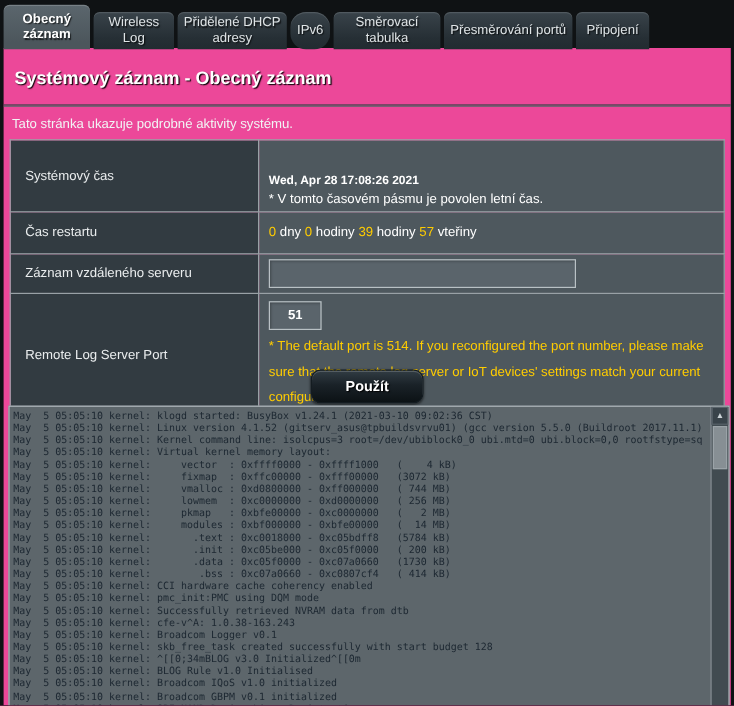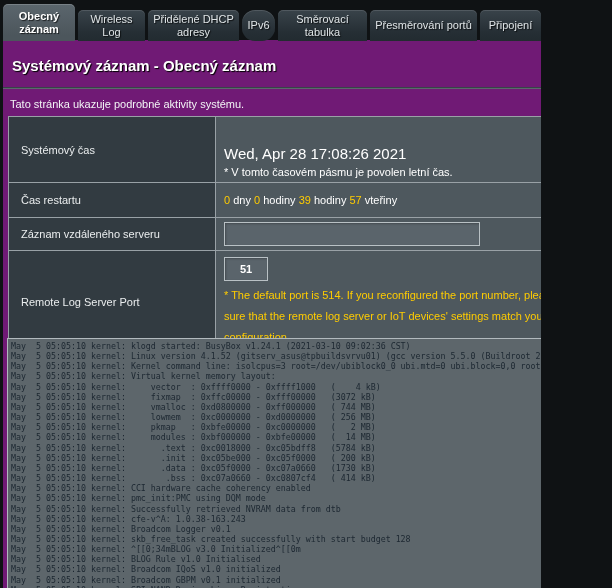--- a/index.html
+++ b/index.html
@@ -13,40 +13,40 @@
          height:31px; border-radius:5px 5px 0 0; cursor:pointer;
          background:linear-gradient(180deg,#39434a 0%,#262f35 70%,#222b30 100%);
          box-shadow:inset 0 1px 0 rgba(255,255,255,.12); }
   .tab .tlabel { color:#dfe4e6; font-size:11px; line-height:13px; padding:0 3px;
                  text-shadow:1px 1px 1px rgba(0,0,0,.7); }
   .tab.active { height:37px; background:linear-gradient(180deg,#5b666d 0%,#4c565c 85%);
                 box-shadow:inset 0 1px 0 rgba(255,255,255,.18); }
   .tab.active .tlabel { color:#ffffff; }
 
   
-  .panel { position:absolute; top:40px; left:3px; width:538px; height:548px;
-           background:#701a75; overflow:hidden; }
+  .panel { position:absolute; top:40px; left:3px; width:606px; height:548px;
+           background:#ec4899; overflow:hidden; }
   .page-title { position:absolute; top:17px; left:9px; color:#ffffff; font-size:15px;
                 font-weight:bold; text-shadow:1px 1px 1px #000; }
   .title-rule { position:absolute; top:47px; left:0; width:100%; height:2px;
                 border-top:1px solid #384248; border-bottom:1px solid #5d676d; }
   .page-desc { position:absolute; top:58px; left:7px; color:#f2f4f5; font-size:11px; }
 
   
   table.settings { position:absolute; top:76px; left:5px; width:596px;
                    border-collapse:collapse; table-layout:fixed; }
   table.settings th, table.settings td { border:1px solid #99a1a6; vertical-align:middle; }
   table.settings th { width:207px; background:#323b41; color:#eaedee; font-weight:normal;
                       font-size:11px; text-align:left; padding:4px 4px 4px 12px; }
   table.settings td { background:#4e585e; color:#ffffff; font-size:11px; padding:4px 8px; }
   .row-time  { height:44px; }
   .row-up    { height:35px; }
   .row-srv   { height:32px; }
   .row-port  { height:80px; }
-  .sys-time-value { font-weight:normal; font-size:15px; color:#fff; margin-bottom:4px;margin-top:24px; }
+  .sys-time-value { font-weight:bold; font-size:10px; color:#fff; margin-bottom:4px;margin-top:24px; }
   .sys-time-note { font-size:11px; color:#fff; }
   .uptime span.num { color:#ffcc00; }
   .uptime span.unit { color:#ffffff; }
   input.txt { background:#5a646b; border:1px solid #b9c1c5; color:#ffffff; font-size:11px;
               font-family:"Liberation Sans",sans-serif; padding:2px 15px; height:24px;
               box-shadow:inset 1px 1px 2px rgba(0,0,0,.25); }
   .srv-input { width:256px; }
   .port-input { width:44px; height:21px; font-weight:bold; margin:2px 0 4px; }
   .port-warning { color:#ffcc00; font-size:11px; line-height:21px; max-width:370px; }
 
@@ -132,20 +132,23 @@
       <tr class="row-port">
         <th>Remote Log Server Port</th>
         <td>
           <input type="text" class="txt port-input" value="514" style="">
           <div class="port-warning">* The default port is 514. If you reconfigured the port number, please make sure that the remote log server or IoT devices' settings match your current configuration.</div>
         </td>
       </tr>
     </tbody>
       </table>
 
+    <div class="apply-wrap">
+      <button class="apply-btn">Použít</button>
+    </div>
 
     <div class="logbox">
       <pre class="logtext">May  5 05:05:10 kernel: klogd started: BusyBox v1.24.1 (2021-03-10 09:02:36 CST)
 May  5 05:05:10 kernel: Linux version 4.1.52 (gitserv_asus@tpbuildsvrvu01) (gcc version 5.5.0 (Buildroot 2017.11.1)
 May  5 05:05:10 kernel: Kernel command line: isolcpus=3 root=/dev/ubiblock0_0 ubi.mtd=0 ubi.block=0,0 rootfstype=sq
 May  5 05:05:10 kernel: Virtual kernel memory layout:
 May  5 05:05:10 kernel:     vector  : 0xffff0000 - 0xffff1000   (    4 kB)
 May  5 05:05:10 kernel:     fixmap  : 0xffc00000 - 0xfff00000   (3072 kB)
 May  5 05:05:10 kernel:     vmalloc : 0xd0800000 - 0xff000000   ( 744 MB)
 May  5 05:05:10 kernel:     lowmem  : 0xc0000000 - 0xd0000000   ( 256 MB)

